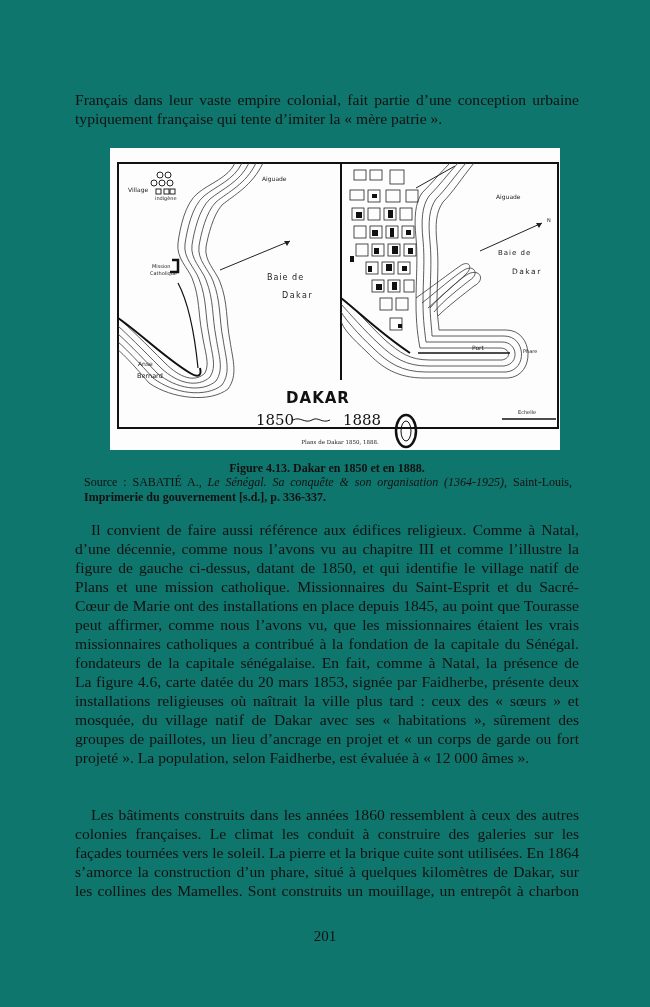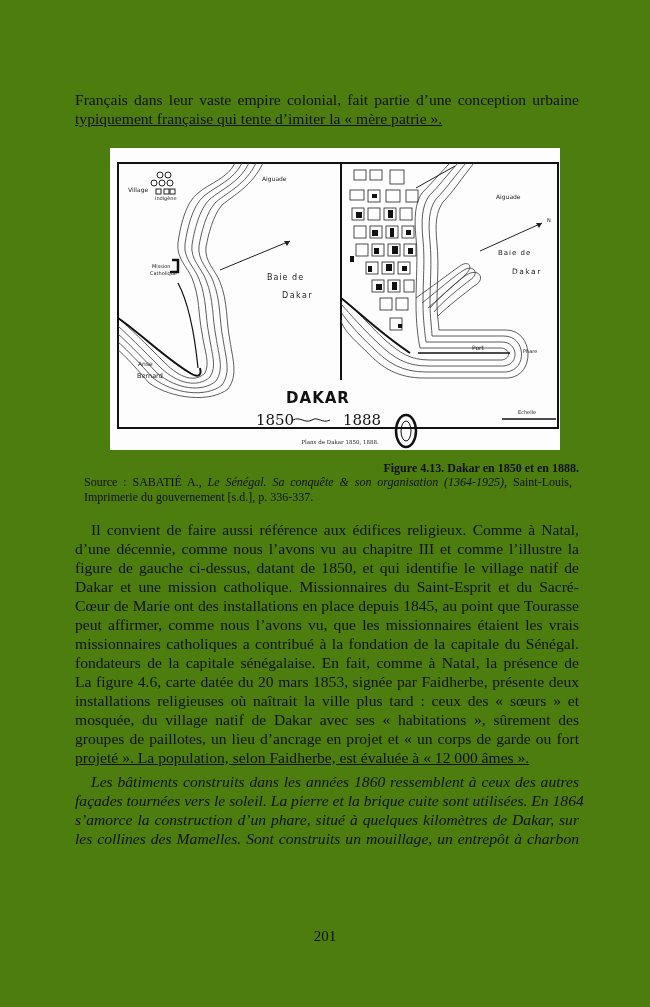--- a/index.html
+++ b/index.html
@@ -1,39 +1,39 @@
 <!DOCTYPE html>
 <html><head>
 <meta charset="utf-8">
 <style>
   html, body { margin: 0; padding: 0; background: #ffffff; }
   body { width: 650px; height: 1007px; position: relative; overflow: hidden;
          font-family: "Liberation Serif", serif; color: #111; }
-  .page { position: absolute; left: 0; top: 0; width: 650px; height: 1007px; background: #4d7c0f; }
+  .page { position: absolute; left: 0; top: 0; width: 650px; height: 1007px; background: #0f766e; }
 
   .para { position: absolute; left: 75px; width: 504px; font-size: 15.6px; line-height: 19px;
           text-align: justify; text-align-last: left; }
   .para .line { display: block; text-align: justify; text-align-last: justify; white-space: nowrap; }
-  .para .line.last { text-align-last: left; text-decoration: underline; }
+  .para .line.last { text-align-last: left; }
   .para .line.indent { text-indent: 16px; }
 
   .p-intro { top: 90px; }
   .p-body1 { top: 520px; }
-  .p-body2 { top: 772px; font-style: italic; }
+  .p-body2 { top: 805px; }
 
   .figure { position: absolute; left: 110px; top: 148px; width: 450px; height: 302px; }
   .figure svg { width: 100%; height: 100%; }
   .figure .maptext { font-family: "DejaVu Sans", sans-serif; fill: #222; }
 
-  .caption-title { position: absolute; top: 461px; left: 75px; width: 504px; text-align: right;
+  .caption-title { position: absolute; top: 461px; left: 75px; width: 504px; text-align: center;
                    font-weight: bold; font-size: 12px; }
   .caption-source { position: absolute; top: 475px; left: 84px; width: 488px; font-size: 12px;
                     line-height: 15px; text-align: justify; }
   .caption-source .l { display: block; text-align: justify; text-align-last: justify; white-space: nowrap; }
-  .caption-source .l.last { text-align-last: left; }
+  .caption-source .l.last { text-align-last: left; font-weight: bold; }
   .caption-source i { }
 
   .page-number { position: absolute; top: 928px; left: 0; width: 650px; text-align: center; font-size: 15px; }
 </style>
 </head>
 <body>
 
 <div class="page">
 
   <div class="para p-intro">
@@ -173,33 +173,34 @@
   <div class="caption-title">Figure 4.13. Dakar en 1850 et en 1888.</div>
   <div class="caption-source">
     <span class="l"><span>Source : SABATIÉ A., </span><i>Le Sénégal. Sa conquête &amp; son organisation (1364-1925)</i><span>, Saint-Louis,</span></span>
     <span class="l last">Imprimerie du gouvernement [s.d.], p. 336-337.</span>
   </div>
 
   <div class="para p-body1">
     <span class="line indent">Il convient de faire aussi référence aux édifices religieux. Comme à Natal,</span>
     <span class="line">d’une décennie, comme nous l’avons vu au chapitre III et comme l’illustre la</span>
     <span class="line">figure de gauche ci-dessus, datant de 1850, et qui identifie le village natif de</span>
-    <span class="line">Dakar et une mission catholique. Missionnaires du Saint-Esprit et du Sacré-</span>
+    <span class="line">Plans et une mission catholique. Missionnaires du Saint-Esprit et du Sacré-</span>
     <span class="line">Cœur de Marie ont des installations en place depuis 1845, au point que Tourasse</span>
     <span class="line">peut affirmer, comme nous l’avons vu, que les missionnaires étaient les vrais</span>
     <span class="line">missionnaires catholiques a contribué à la fondation de la capitale du Sénégal.</span>
     <span class="line">fondateurs de la capitale sénégalaise. En fait, comme à Natal, la présence de</span>
     <span class="line">La figure 4.6, carte datée du 20 mars 1853, signée par Faidherbe, présente deux</span>
     <span class="line">installations religieuses où naîtrait la ville plus tard : ceux des « sœurs » et</span>
     <span class="line">mosquée, du village natif de Dakar avec ses « habitations », sûrement des</span>
     <span class="line">groupes de paillotes, un lieu d’ancrage en projet et « un corps de garde ou fort</span>
     <span class="line last">projeté ». La population, selon Faidherbe, est évaluée à « 12 000 âmes ».</span>
   </div>
 
   <div class="para p-body2">
     <span class="line indent">Les bâtiments construits dans les années 1860 ressemblent à ceux des autres</span>
+    <span class="line">colonies françaises. Le climat les conduit à construire des galeries sur les</span>
     <span class="line">façades tournées vers le soleil. La pierre et la brique cuite sont utilisées. En 1864</span>
     <span class="line">s’amorce la construction d’un phare, situé à quelques kilomètres de Dakar, sur</span>
     <span class="line">les collines des Mamelles. Sont construits un mouillage, un entrepôt à charbon</span>
   </div>
 
   <div class="page-number">201</div>
 </div>
 
 </body></html>

